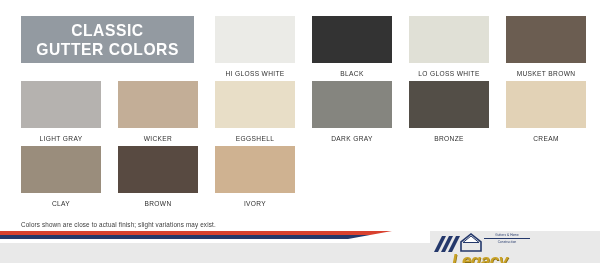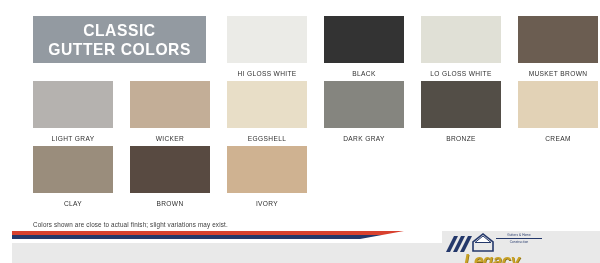--- a/index.html
+++ b/index.html
@@ -12,21 +12,20 @@
     background: #ffffff;
     font-family: "Liberation Sans", sans-serif;
     overflow: hidden;
   }
 
   #page {
     position: relative;
     width: 476px;
     height: 263px;
     background: #ffffff;
-    margin-left: 12px;
   }
 
   
   .grid {
     position: absolute;
     left: 21px;
     top: 16px;
     width: 562px;
   }
 

